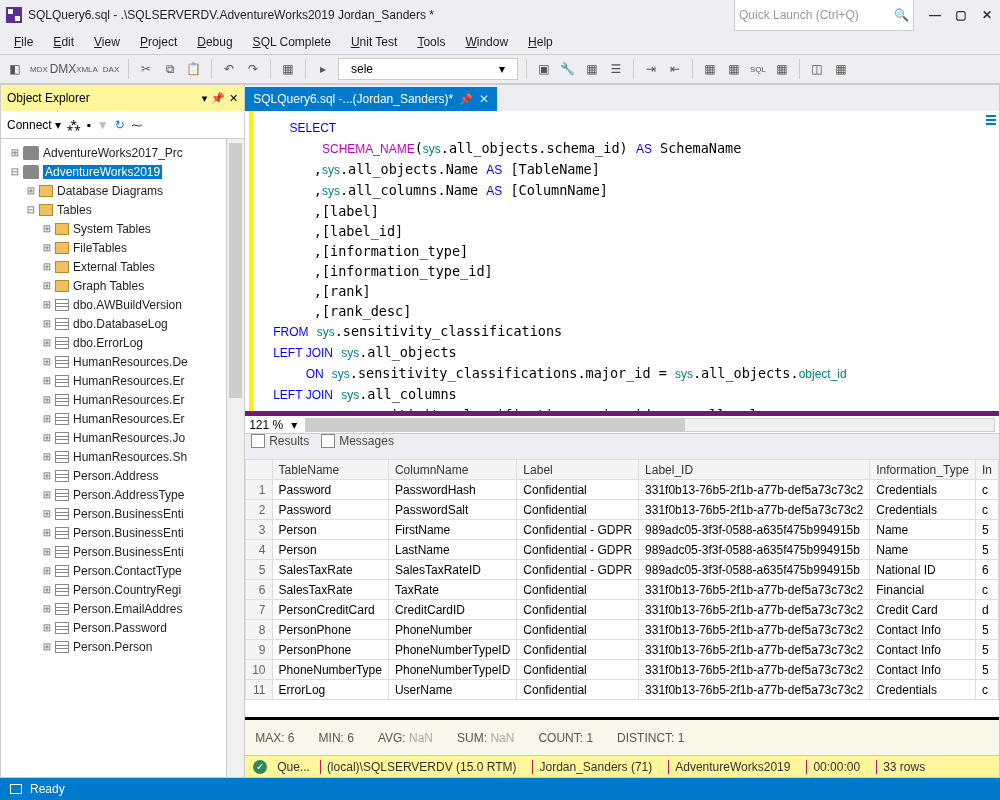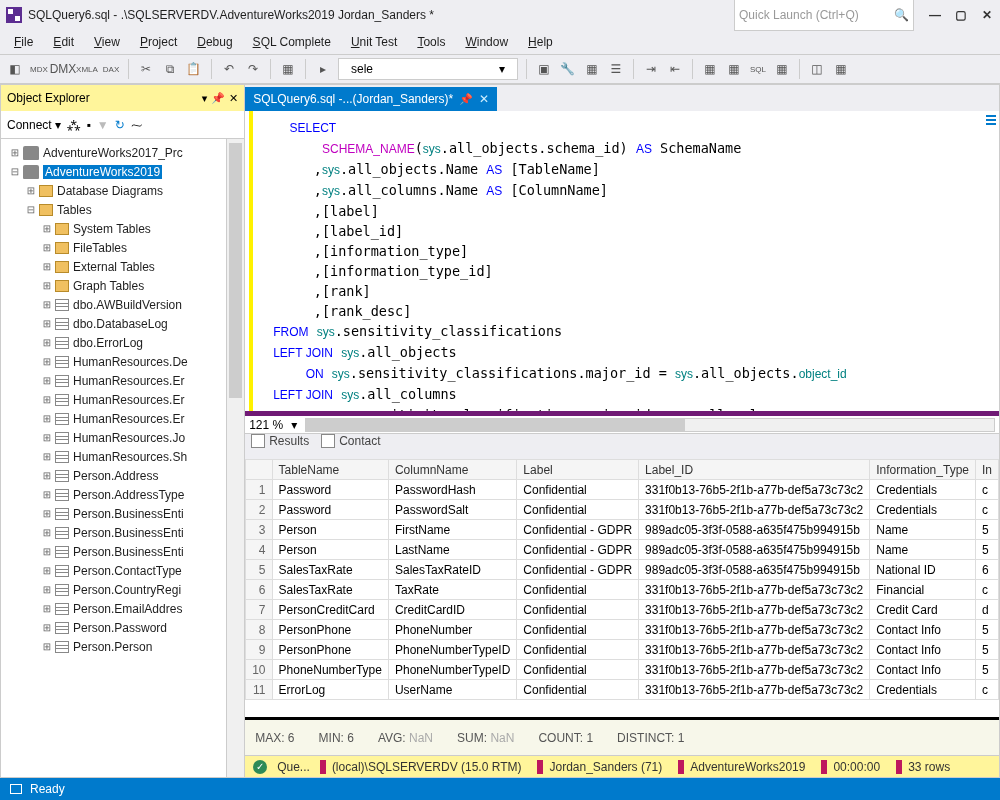--- a/index.html
+++ b/index.html
@@ -63,21 +63,21 @@
 .grid table { border-collapse:collapse; width:100%; }
 .grid th, .grid td { border:1px solid #ddd; padding:2px 6px; text-align:left; font-size:12px; height:20px; white-space:nowrap; }
 .grid th { background:#f5f5f5; color:#333; font-weight:normal; }
 .grid .rownum { background:#f5f5f5; text-align:right; color:#666; width:30px; }
 
 .aggbar { height:38px; background:#f7f7ea; border-top:3px solid #000000; display:flex; align-items:center; padding:0 10px; gap:24px; color:#555; }
 .aggbar .faded{color:#aaa}
 
 .statbar { height:22px; background:#fff59b; border-top:1px solid #ccc; display:flex; align-items:center; padding:0 8px; gap:10px; color:#333; }
 .statbar .okicon { width:14px; height:14px; border-radius:50%; background:#2e8b57; color:#fff; display:flex; align-items:center; justify-content:center; font-size:10px; }
-.statbar .seg { padding:0 6px; border-left:6px solid #be185d; }
+.statbar .seg { padding:0 6px; border-left:1px solid #be185d; }
 
 .bottombar { height:22px; background:#007acc; color:#fff; display:flex; align-items:center; padding:0 10px; gap:8px; }
 .bottombar .sq { width:12px; height:10px; border:1.5px solid #fff; }
 
 .scrollbar-right { position:absolute; right:0; top:0; width:18px; height:100%; background:#f0f0f0; border-left:1px solid #ccc; }
 .scrollbar-right .bar { position:absolute; left:2px; right:2px; height:40%; top:4px; background:#cdcdcd; }
 .editor .minidots { position:absolute; right:0; top:4px; width:16px; display:flex; flex-direction:column; gap:2px; align-items:center;}
 .editor .minidots span{width:10px;height:2px;background:#007acc}
 </style>
 </head>
@@ -352,21 +352,21 @@
       <div class="scroll"></div>
     </div>
 
     <div class="resulttabs">
       <div class="rtab">
           <span class="ric"></span>
           <span>Results</span>
         </div>
       <div class="rtab">
           <span class="ric"></span>
-          <span>Contact</span>
+          <span>Messages</span>
         </div>
     </div>
 
     <div class="grid">
       <table id="grid">
           <tbody>
             <tr>
               <th class="rownum"></th>
               <th>TableName</th>
               <th>ColumnName</th>

